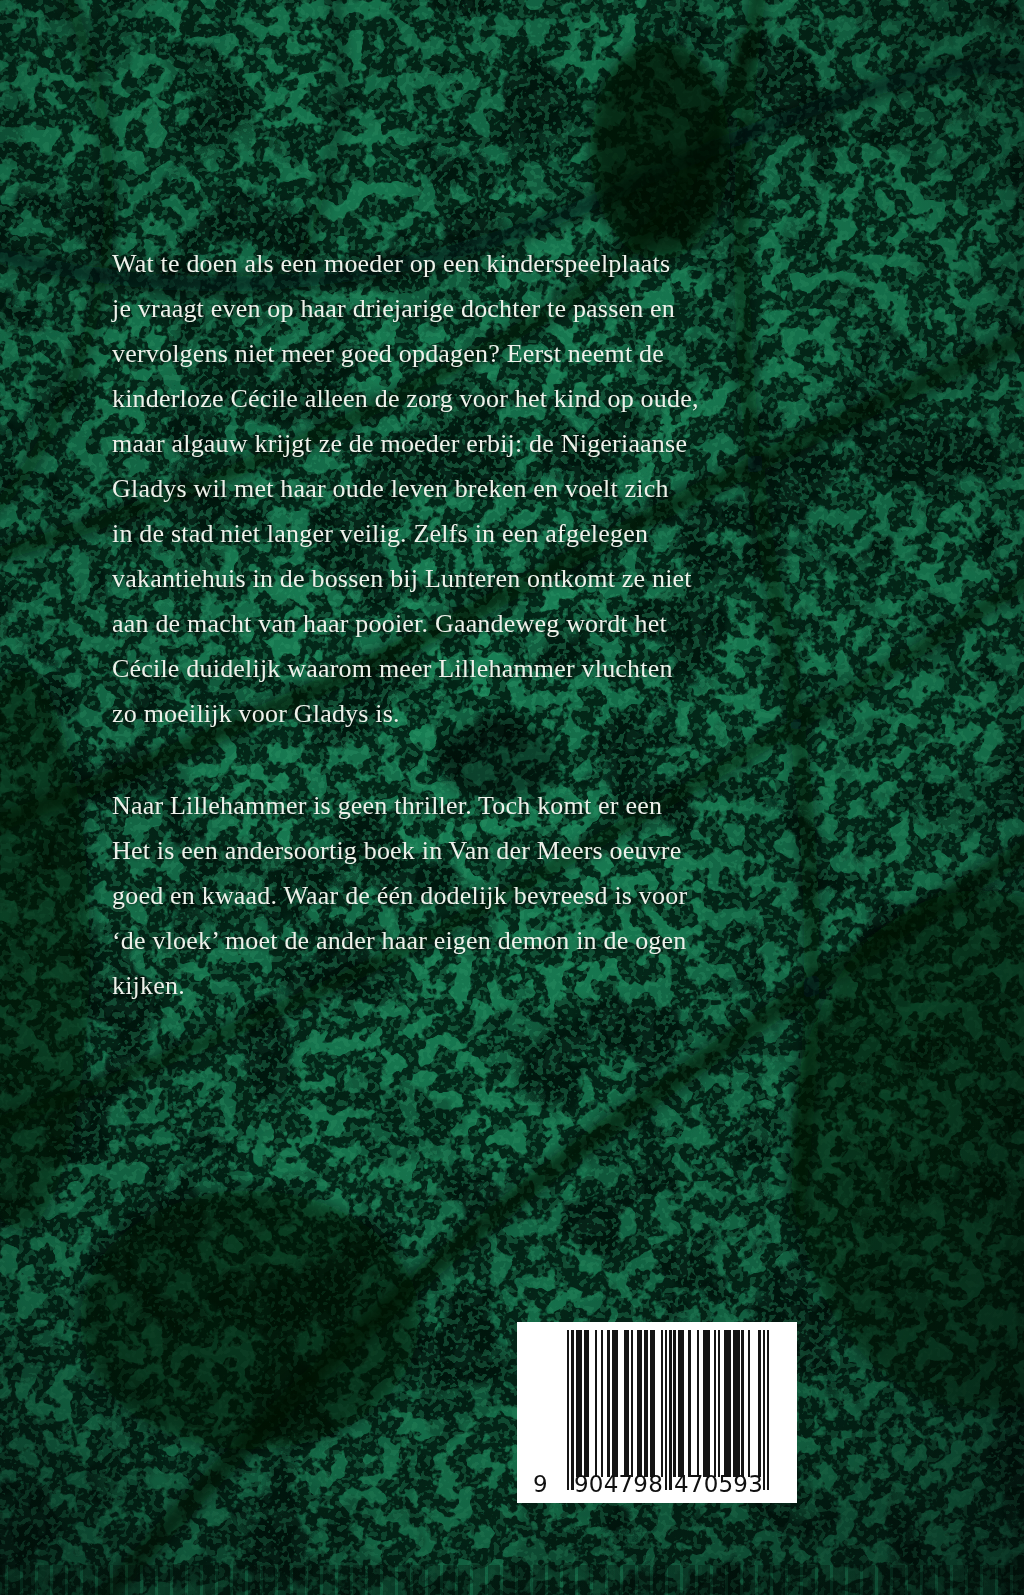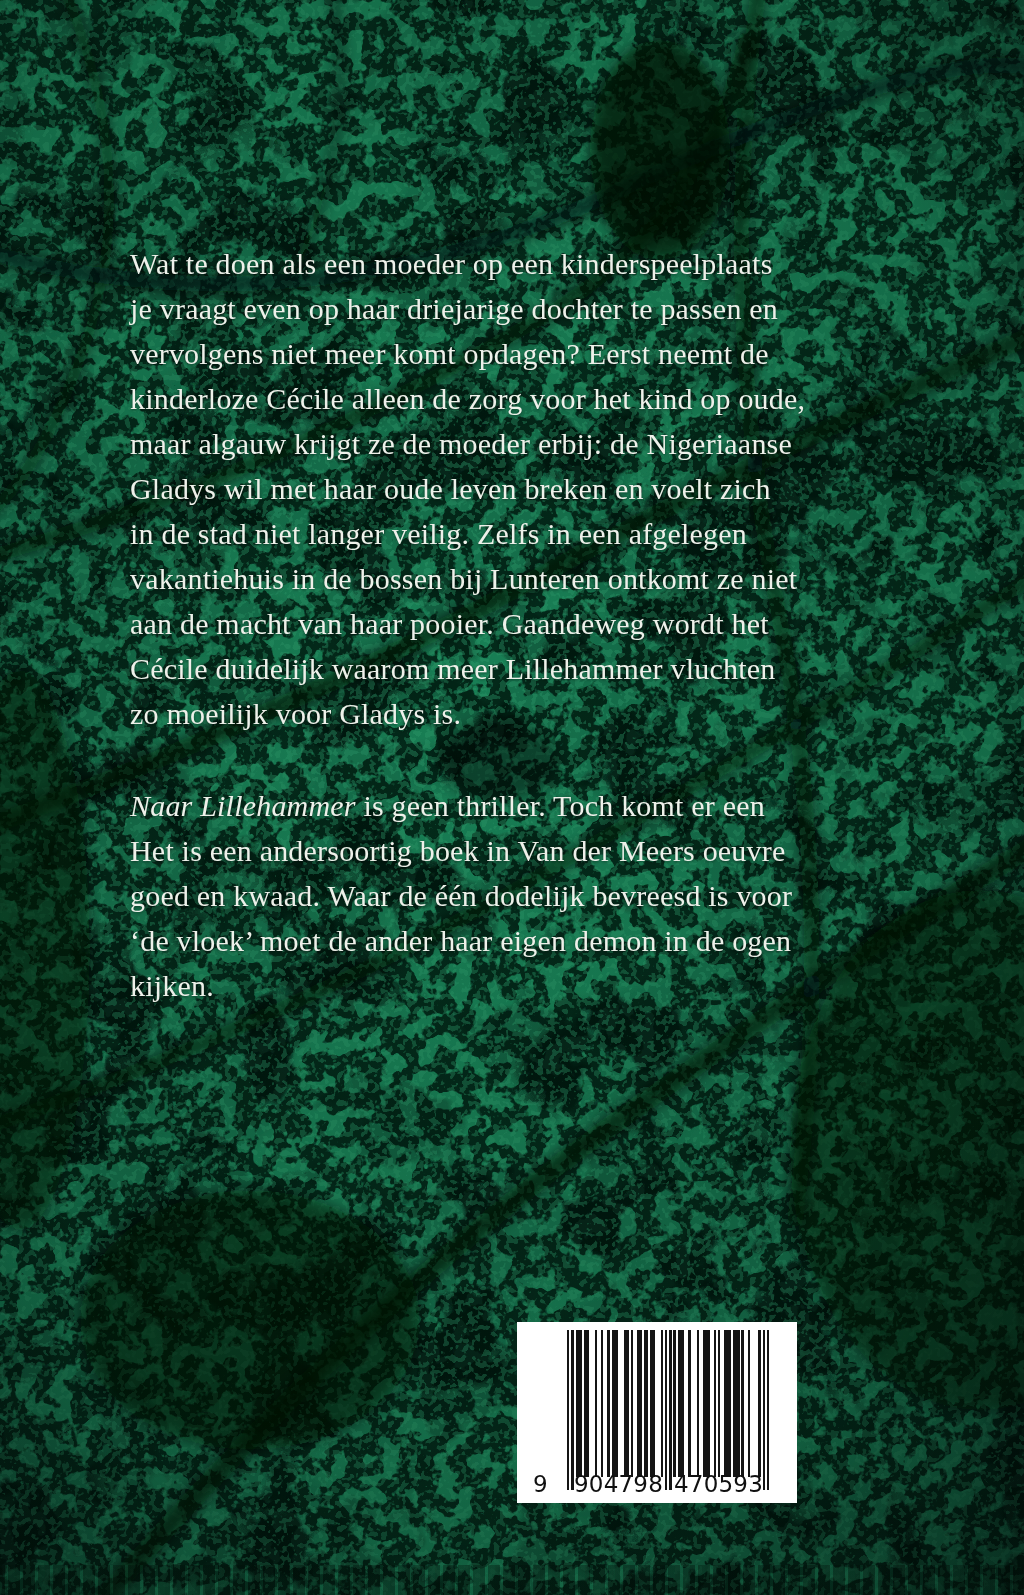--- a/index.html
+++ b/index.html
@@ -3,29 +3,29 @@
 <meta charset="utf-8">
 <style>
   html,body{margin:0;padding:0;background:#0a0f0c;}
   .cover{
     position:relative;width:1024px;height:1595px;overflow:hidden;
     background:#07281b;
     font-family:"Liberation Serif","DejaVu Serif",serif;
   }
   .bg{position:absolute;left:0;top:0;display:block;}
   .blurb{
-    position:absolute;left:130px;
+    position:absolute;left:112px;
     color:var(--body-text,#eef1ea);
-    font-size:30px;letter-spacing:.2px;
+    font-size:26px;letter-spacing:.2px;
     text-shadow:0 1px 3px rgba(0,0,0,.45);
   }
   .blurb .line{height:45px;line-height:45px;white-space:nowrap;}
   #synopsis{top:241px;}
   #review{top:783px;}
-  .italic{font-style:italic;}
+  .italic{}
   .urls{
     position:absolute;left:114px;top:1436px;width:300px;text-align:center;
     color:var(--url-text,#c9dbd1);
     font-size:19px;letter-spacing:2px;
     text-shadow:0 1px 2px rgba(0,0,0,.5);
   }
   .urls .url-line{height:37px;line-height:37px;white-space:nowrap;}
   .barcode{
     position:absolute;left:517px;top:1322px;width:280px;height:181px;
     background:var(--barcode-background,#ffffff);
@@ -107,21 +107,21 @@
       <ellipse cx="20" cy="950" rx="70" ry="280" opacity="0.5"></ellipse>
       <ellipse cx="500" cy="760" rx="60" ry="40" opacity="0.4"></ellipse>
     </g>
 
     <rect width="1024" height="1595" fill="url(#vg)"></rect>
   </svg>
 
   <div class="blurb" id="synopsis">
     <div class="line">Wat te doen als een moeder op een kinderspeelplaats</div>
     <div class="line">je vraagt even op haar driejarige dochter te passen en</div>
-    <div class="line">vervolgens niet meer komt opdagen? Eerst neemt de</div>
+    <div class="line">vervolgens niet meer goed opdagen? Eerst neemt de</div>
     <div class="line">kinderloze Cécile alleen de zorg voor het kind op oude,</div>
     <div class="line">maar algauw krijgt ze de moeder erbij: de Nigeriaanse</div>
     <div class="line">Gladys wil met haar oude leven breken en voelt zich</div>
     <div class="line">in de stad niet langer veilig. Zelfs in een afgelegen</div>
     <div class="line">vakantiehuis in de bossen bij Lunteren ontkomt ze niet</div>
     <div class="line">aan de macht van haar pooier. Gaandeweg wordt het</div>
     <div class="line">Cécile duidelijk waarom meer Lillehammer vluchten</div>
     <div class="line">zo moeilijk voor Gladys is.</div>
   </div>
 

